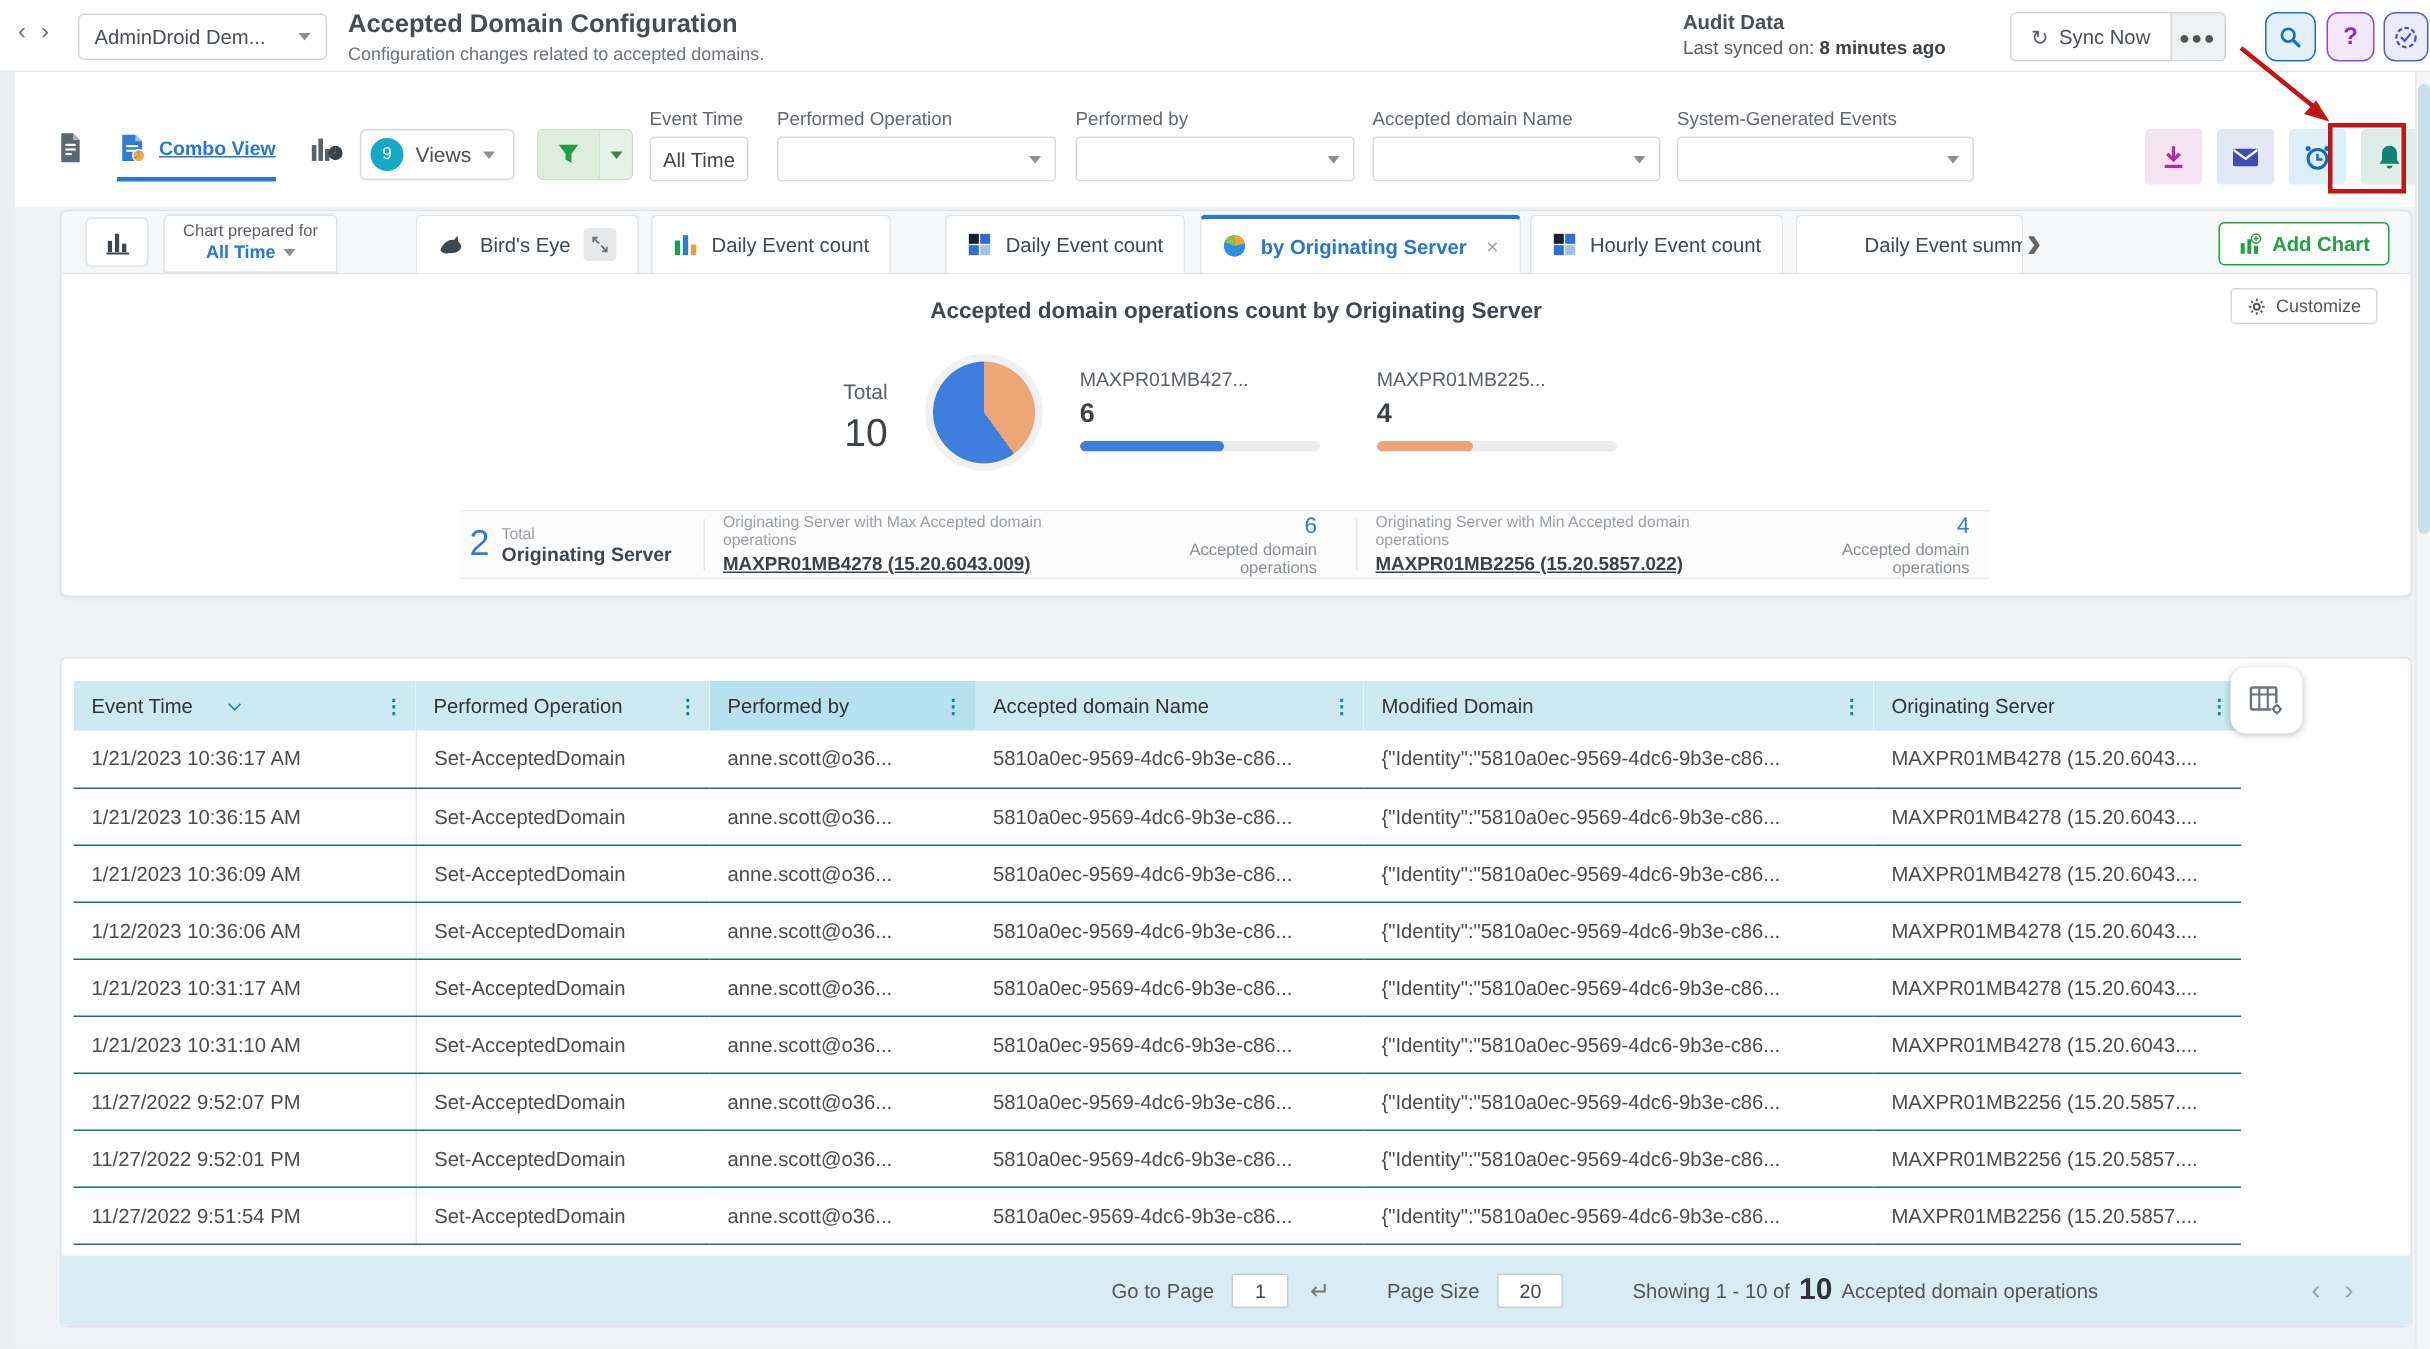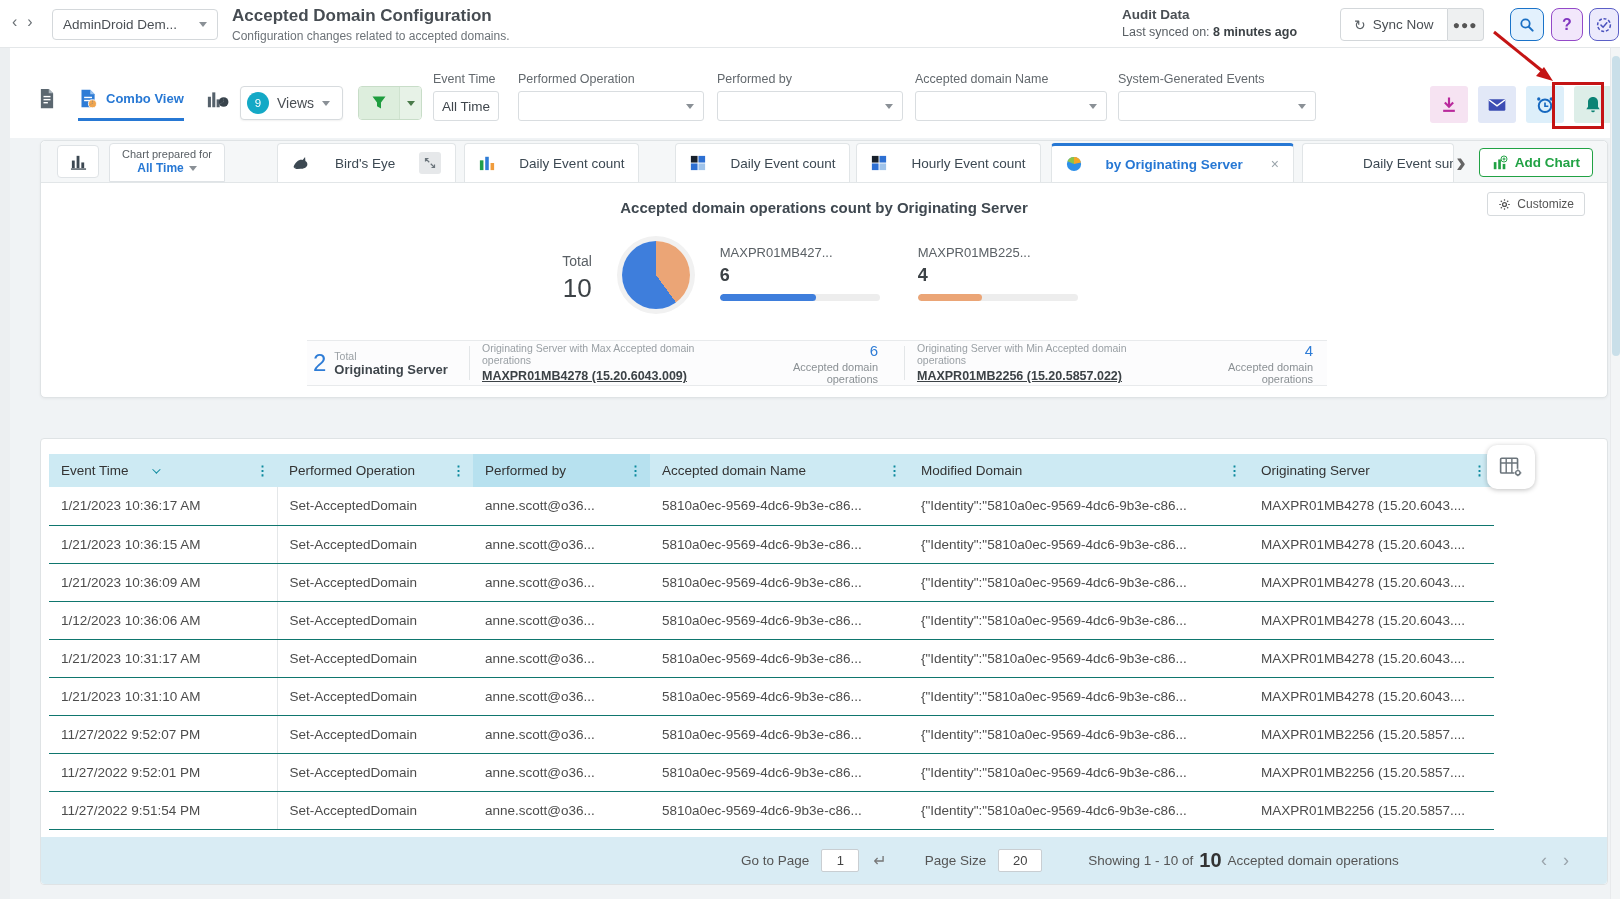--- a/index.html
+++ b/index.html
@@ -31,21 +31,21 @@
   .iconbtn.clock { left:1589px; width:30px; background:#eceafc; border:1.5px solid #5b5fc7; }
 
   
   .page-panel { position:absolute; left:10px; top:48px; width:1602px; height:851px; background:#f0f3f5; }
   .toolbar-band { position:absolute; left:0; top:0; width:1602px; height:90px; background:#fff; }
 
   
   .view-switch { position:absolute; left:28px; top:40px; display:flex; align-items:flex-start; gap:22px; }
   .vs-item { display:flex; align-items:center; gap:7px; cursor:pointer; padding-bottom:9px; }
   .vs-item.active { border-bottom:3px solid #2778d4; }
-  .vs-label { font-size:13px; font-weight:bold; color:#2778d4; }
+  .vs-label { font-size:13px; font-weight:bold; color:#2778d4;text-decoration:underline; }
   .views-btn { position:absolute; left:230px; top:38px; height:34px; display:flex; align-items:center; gap:8px; background:#fff; border:1px solid #d7dbde; border-radius:4px; padding:0 12px 0 6px; cursor:pointer; box-shadow:0 1px 2px rgba(0,0,0,.06); }
   .views-badge { width:22px; height:22px; border-radius:50%; background:#14a9c6; color:#fff; font-size:11.5px; display:flex; align-items:center; justify-content:center; }
   .views-label { font-size:14px; color:#4a4f54; }
   .funnel-btn { position:absolute; left:348px; top:38px; height:34px; display:flex; border:1px solid #c8ddc8; border-radius:4px; overflow:hidden; cursor:pointer; }
   .funnel-main { width:40px; background:#ddeedd; display:flex; align-items:center; justify-content:center; }
   .funnel-caret { width:22px; background:#e7f2e7; border-left:1px solid #cfe3cf; display:flex; align-items:center; justify-content:center; }
   .funnel-caret .caret { border-top-color:#4a7a4a; }
 
   
   .filter { position:absolute; top:24px; }
@@ -69,21 +69,21 @@
   #ann-arrow { position:absolute; left:1486px; top:26px; z-index:41; pointer-events:none; }
 
   
   .chart-card { position:absolute; left:30px; top:92px; width:1568px; height:258px; background:#fff; border:1px solid #dfe3e5; border-radius:5px; box-shadow:0 1px 3px rgba(0,0,0,.05); }
   .tabstrip { position:relative; height:42px; background:#f5f7f8; border-bottom:1px solid #e2e6e8; border-radius:5px 5px 0 0; display:flex; align-items:stretch; padding-left:16px; }
   .chart-type-box { width:42px; margin:4px 0 4px 0; background:#fff; border:1px solid #dfe3e6; border-radius:4px; display:flex; align-items:center; justify-content:center; cursor:pointer; }
   .prepared-box { margin:2px 0 0 10px; width:116px; background:#fff; border:1px solid #dfe3e6; border-radius:4px 4px 0 0; text-align:center; padding-top:4px; cursor:pointer; }
   .prepared-l1 { font-size:11px; color:#5a6065; }
   .prepared-l2 { font-size:12px; font-weight:bold; color:#2778d4; display:flex; align-items:center; justify-content:center; gap:5px; margin-top:1px; }
   .prepared-l2 .caret { border-top-color:#8a9096; }
-  .ctab { display:flex; align-items:center; gap:24px; background:#fff; border:1px solid #e1e5e7; border-bottom:none; border-radius:4px 4px 0 0; margin-top:2px; padding:0 14px; font-size:13.5px; color:#3c4852; white-space:nowrap; cursor:pointer; }
+  .ctab { display:flex; align-items:center; gap:9px; background:#fff; border:1px solid #e1e5e7; border-bottom:none; border-radius:4px 4px 0 0; margin-top:2px; padding:0 14px; font-size:13.5px; color:#3c4852; white-space:nowrap; cursor:pointer; }
   .ctab.active { border-top:3px solid #2778d4; color:#2778d4; font-weight:bold; }
   .ctab .close-x { color:#9aa4ab; font-size:14px; margin-left:4px; font-weight:normal; }
   .ctab.truncated { width:152px; overflow:hidden;padding-left:36px; }
   .t-birds { margin-left:52px; } .t-dec1 { margin-left:8px; } .t-dec2 { margin-left:36px; }
   .t-hourly { margin-left:6px; } .t-active { margin-left:10px; } .t-summ { margin-left:8px; }
   .tab-chevron { align-self:center; font-size:30px; color:#666; margin-left:2px; line-height:0.8; cursor:pointer; font-weight:bold; }
   .expand-box { width:22px; height:22px; background:#e6e8ea; border-radius:3px; display:flex; align-items:center; justify-content:center; }
   .add-chart { position:absolute; right:14px; top:7px; height:29px; display:flex; align-items:center; gap:7px; background:#fff; border:1px solid #21a244; border-radius:4px; padding:0 12px; color:#21a244; font-size:13.5px; font-weight:bold; cursor:pointer; font-family:inherit; }
 
   .chart-body { position:relative; height:215px; }
@@ -336,38 +336,38 @@
       <div class="ctab t-dec2">
         <svg viewBox="0 0 18 18" width="16" height="16">
             <rect x="1" y="1" width="7.5" height="7.5" fill="#17202b"></rect>
             <rect x="9.5" y="1" width="7.5" height="7.5" fill="#2d6fd2"></rect>
             <rect x="1" y="9.5" width="7.5" height="7.5" fill="#2d6fd2"></rect>
             <rect x="9.5" y="9.5" width="7.5" height="7.5" fill="#9fc3ea"></rect>
           </svg>
         <span>Daily Event count</span>
       </div>
 
+      <div class="ctab active t-active">
+        <svg viewBox="0 0 18 18" width="16" height="16">
+            <circle cx="9" cy="9" r="8" fill="#2d8fe8"></circle>
+            <path d="M9 9V1a8 8 0 017.8 6.2z" fill="#f5a623"></path>
+            <path d="M9 9L1.6 5.8A8 8 0 019 1z" fill="#8bc34a"></path>
+          </svg>
+        <span>by Originating Server</span>
+        <span class="close-x">×</span>
+      </div>
+
       <div class="ctab t-hourly">
         <svg viewBox="0 0 18 18" width="16" height="16">
             <rect x="1" y="1" width="7.5" height="7.5" fill="#17202b"></rect>
             <rect x="9.5" y="1" width="7.5" height="7.5" fill="#2d6fd2"></rect>
             <rect x="1" y="9.5" width="7.5" height="7.5" fill="#2d6fd2"></rect>
             <rect x="9.5" y="9.5" width="7.5" height="7.5" fill="#9fc3ea"></rect>
           </svg>
         <span>Hourly Event count</span>
-      </div>
-
-      <div class="ctab active t-active">
-        <svg viewBox="0 0 18 18" width="16" height="16">
-            <circle cx="9" cy="9" r="8" fill="#2d8fe8"></circle>
-            <path d="M9 9V1a8 8 0 017.8 6.2z" fill="#f5a623"></path>
-            <path d="M9 9L1.6 5.8A8 8 0 019 1z" fill="#8bc34a"></path>
-          </svg>
-        <span>by Originating Server</span>
-        <span class="close-x">×</span>
       </div>
 
       <div class="ctab truncated t-summ">
         <svg viewBox="0 0 18 18" width="16" height="16">
             <rect x="1" y="4" width="4" height="13" fill="#f09c3c"></rect>
             <rect x="7" y="7" width="4" height="10" fill="#1e9e4a"></rect>
             <rect x="13" y="2" width="4" height="15" fill="#1e9e4a"></rect>
           </svg>
         <span>Daily Event summ</span>
       </div>

